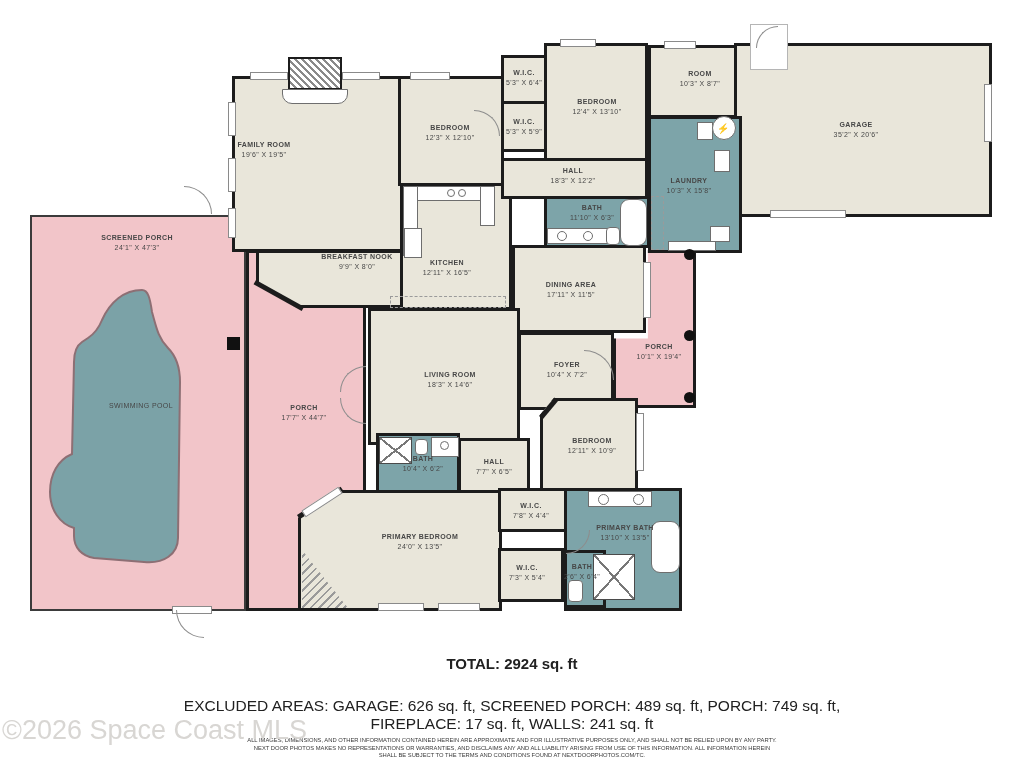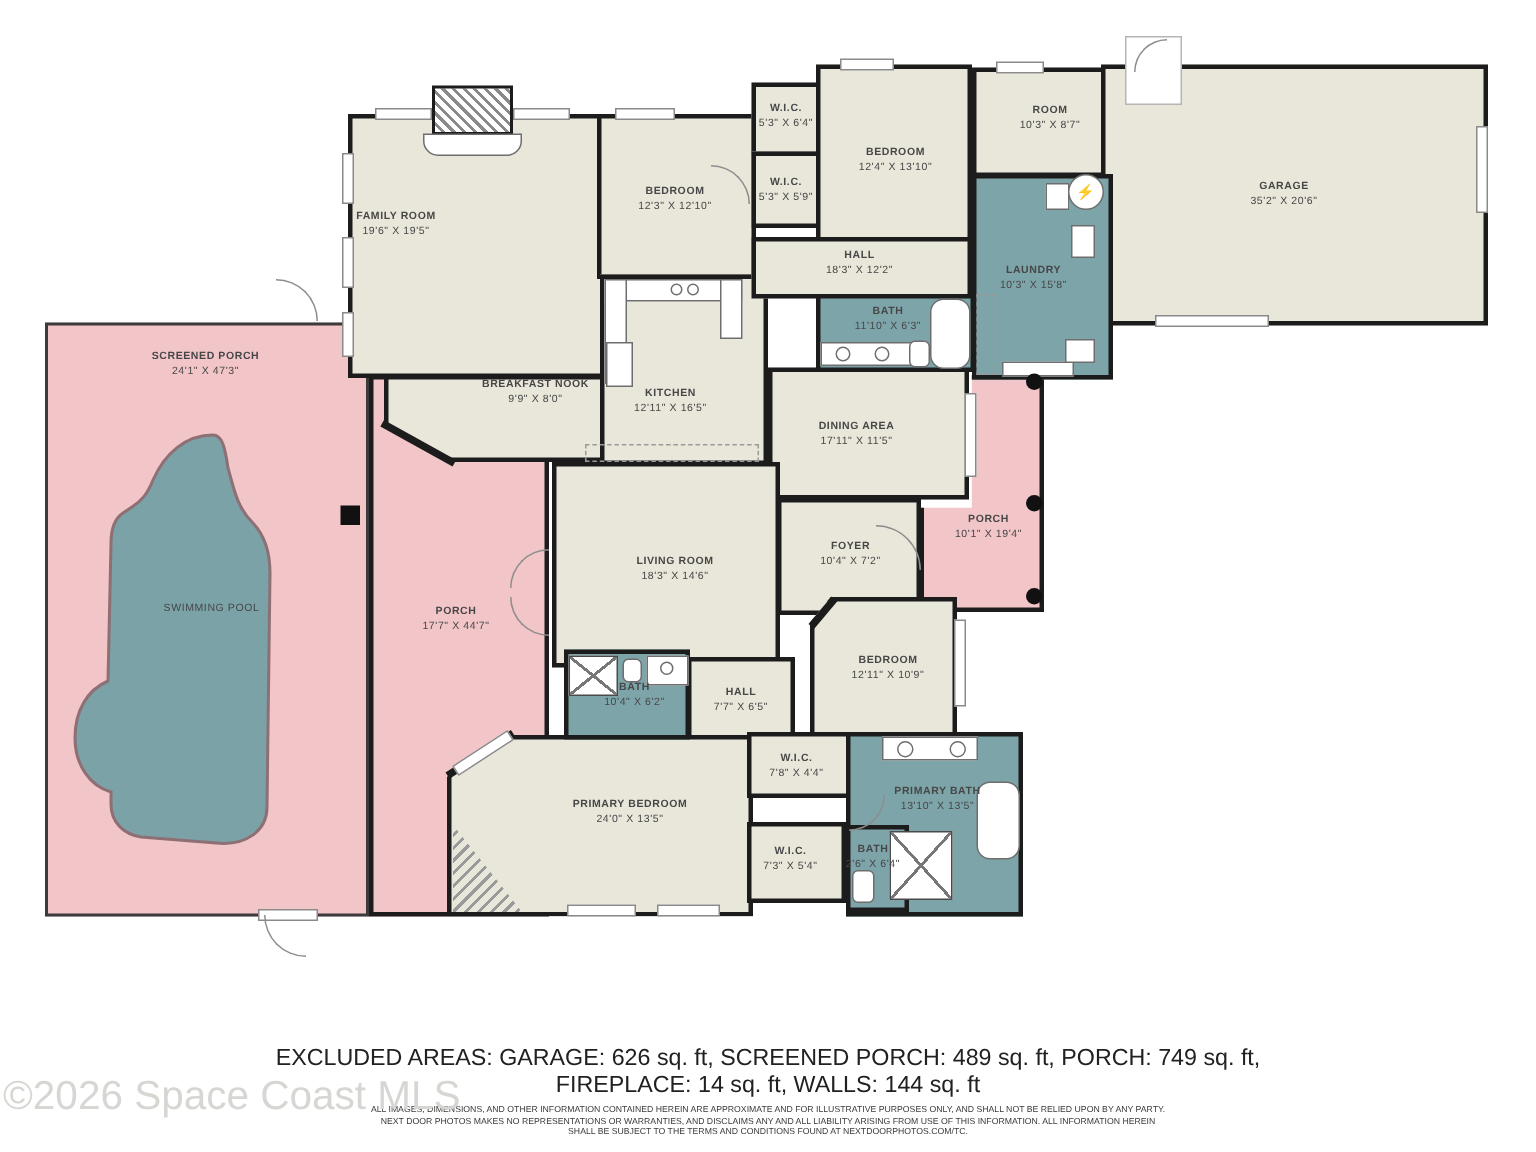--- a/index.html
+++ b/index.html
@@ -275,19 +275,20 @@
         <div class="room-label" style="left: 582px; top: 572px;">
           <div class="rname">BATH</div>
           <div class="rdims">2'6" X 6'4"</div>
         </div>
         <div class="room-label" style="left: 141px; top: 406px;">
           <div class="rname pool-label">SWIMMING POOL</div>
         </div>
       </div>
   </div>
 
+  <div class="txt" id="total-line">TOTAL: 2924 sq. ft</div>
   <div class="txt" id="excluded-line1">EXCLUDED AREAS: GARAGE: 626 sq. ft, SCREENED PORCH: 489 sq. ft, PORCH: 749 sq. ft,</div>
-  <div class="txt" id="excluded-line2">FIREPLACE: 14 sq. ft, WALLS: 144 sq. ft</div>
+  <div class="txt" id="excluded-line2">FIREPLACE: 17 sq. ft, WALLS: 241 sq. ft</div>
   <div class="fineprint" id="fine1">ALL IMAGES, DIMENSIONS, AND OTHER INFORMATION CONTAINED HEREIN ARE APPROXIMATE AND FOR ILLUSTRATIVE PURPOSES ONLY, AND SHALL NOT BE RELIED UPON BY ANY PARTY.</div>
   <div class="fineprint" id="fine2">NEXT DOOR PHOTOS MAKES NO REPRESENTATIONS OR WARRANTIES, AND DISCLAIMS ANY AND ALL LIABILITY ARISING FROM USE OF THIS INFORMATION. ALL INFORMATION HEREIN</div>
   <div class="fineprint" id="fine3">SHALL BE SUBJECT TO THE TERMS AND CONDITIONS FOUND AT NEXTDOORPHOTOS.COM/TC.</div>
   <div id="watermark">©2026 Space Coast MLS</div>
 </div>
 
 </body></html>

